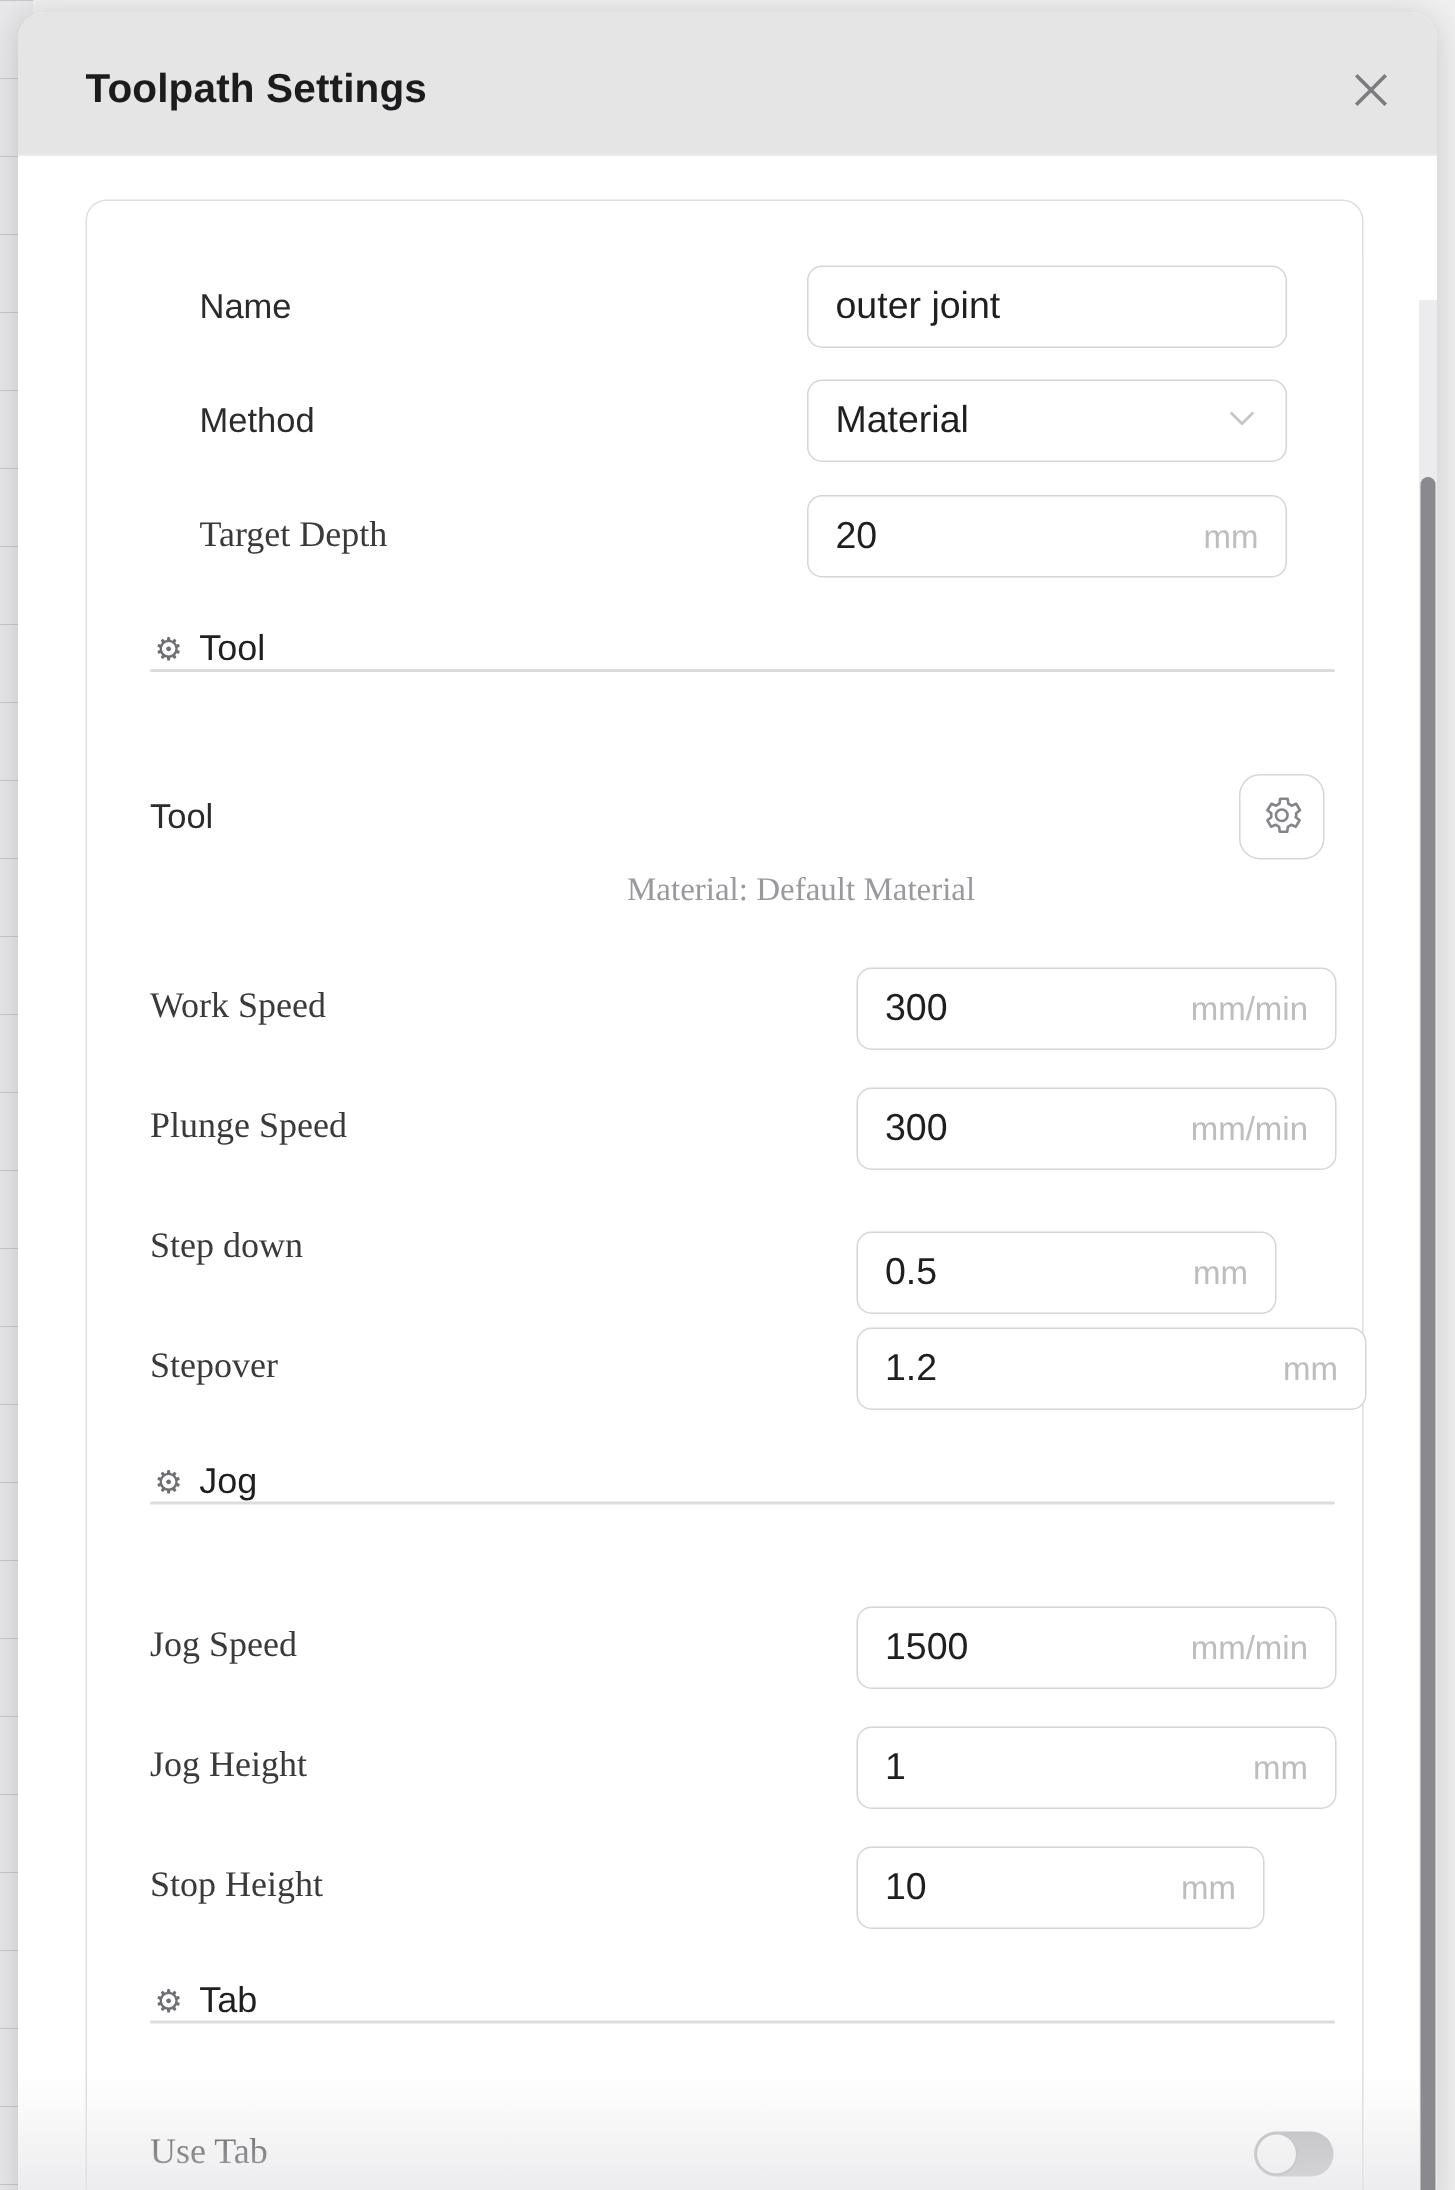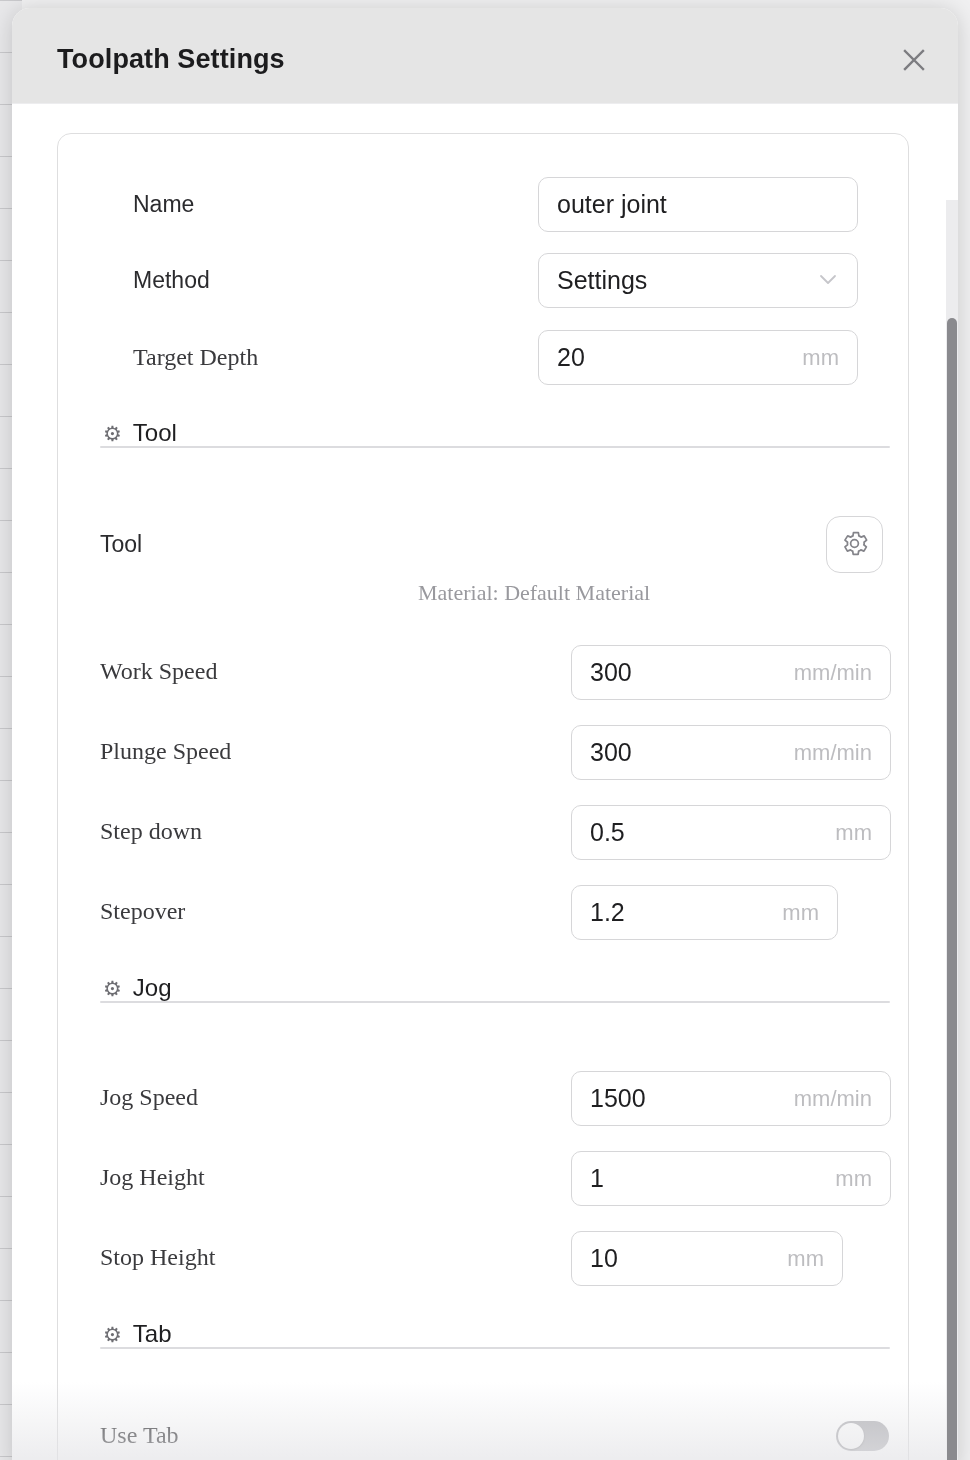--- a/index.html
+++ b/index.html
@@ -286,21 +286,21 @@
       <div class="row" style="top:43px;">
         <div class="row-label label-sans" style="left:75px; top:14px;">Name</div>
         <div class="field" style="left:480px; top:0; width:320px;">
           <span class="field-value">outer joint</span>
         </div>
       </div>
 
       <div class="row" style="top:119px;">
         <div class="row-label label-sans" style="left:75px; top:14px;">Method</div>
         <div class="field" style="left:480px; top:0; width:320px;">
-          <span class="field-value">Settings</span>
+          <span class="field-value">Material</span>
           <span class="chev">
             <svg width="26" height="26" viewBox="0 0 26 26" aria-hidden="true">
               <path d="M6 10 L13 17 L20 10" stroke="#c6c6ca" stroke-width="1.8" fill="none" stroke-linecap="round" stroke-linejoin="round"></path>
             </svg>
           </span>
         </div>
       </div>
 
       <div class="row" style="top:196px;">
         <div class="row-label label-serif" style="left:75px; top:14px;">Target Depth</div>
@@ -343,29 +343,29 @@
       <div class="row" style="top:591px;">
         <div class="row-label label-serif" style="left:42px; top:13px;">Plunge Speed</div>
         <div class="field" style="left:513px; top:0; width:320px;">
           <span class="field-value">300</span>
           <span class="field-unit">mm/min</span>
         </div>
       </div>
 
       <div class="row" style="top:671px;">
         <div class="row-label label-serif" style="left:42px; top:13px;">Step down</div>
-        <div class="field" style="left:513px; top:0; width:320px;">
+        <div class="field" style="left:513px; top:16px; width:280px;">
           <span class="field-value">0.5</span>
           <span class="field-unit">mm</span>
         </div>
       </div>
 
       <div class="row" style="top:751px;">
         <div class="row-label label-serif" style="left:42px; top:13px;">Stepover</div>
-        <div class="field" style="left:513px; top:0; width:267px;">
+        <div class="field" style="left:513px; top:0; width:340px;">
           <span class="field-value">1.2</span>
           <span class="field-unit">mm</span>
         </div>
       </div>
 
       <div class="section">
         <div class="section-head" style="top:840px;">
           <span class="section-gear">⚙</span>
           <span class="section-title">Jog</span>
         </div>

